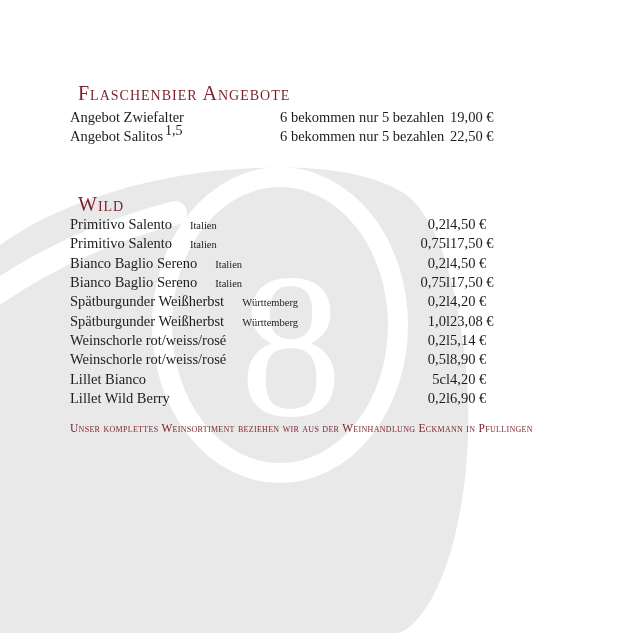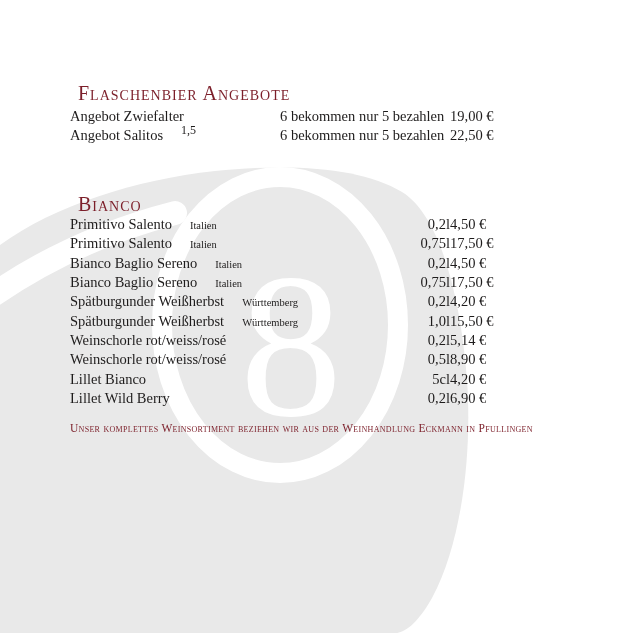--- a/index.html
+++ b/index.html
@@ -27,21 +27,21 @@
     display:flex; align-items:baseline;
     font-size:14.5px; white-space:nowrap;
   }
   .beer-name  { width:210px; }
   .beer-promo { flex:1; text-align:left; }
   .wine-name  { flex:1; }
   .size-cell  { width:36px; text-align:right; }
   .price-cell { width:70px; }
 
   .region-label { font-size:10.5px; margin-left:18px; }
-  sup.allergen  { font-size:12px; margin-left:18px; }
+  sup.allergen  { font-size:14px; margin-left:2px; }
 
   .footer-note {
     position:absolute; left:70px; top:422px; right:60px;
     font-variant:small-caps; color:#7c1f2a;
     font-size:11.5px; letter-spacing:0.3px;
     white-space:nowrap;
   }
 </style>
 </head>
 <body>
@@ -65,21 +65,21 @@
       <span class="beer-name"><span>Angebot Zwiefalter</span><sup class="allergen"></sup></span>
       <span class="beer-promo">6 bekommen nur 5 bezahlen</span>
       <span class="price-cell">19,00 €</span>
     </div>
     <div class="menu-row" style="top:123px">
       <span class="beer-name"><span>Angebot Salitos</span><sup class="allergen">1,5</sup></span>
       <span class="beer-promo">6 bekommen nur 5 bezahlen</span>
       <span class="price-cell">22,50 €</span>
     </div>
 
-    <h2 class="section-title" id="wine-title">Bianco</h2>
+    <h2 class="section-title" id="wine-title">Wild</h2>
 
     <div class="menu-row" style="top:216px">
       <span class="wine-name"><span>Primitivo Salento</span><span class="region-label">Italien</span></span>
       <span class="size-cell">0,2l</span>
       <span class="price-cell">4,50 €</span>
     </div>
     <div class="menu-row" style="top:235px">
       <span class="wine-name"><span>Primitivo Salento</span><span class="region-label">Italien</span></span>
       <span class="size-cell">0,75l</span>
       <span class="price-cell">17,50 €</span>
@@ -95,21 +95,21 @@
       <span class="price-cell">17,50 €</span>
     </div>
     <div class="menu-row" style="top:293px">
       <span class="wine-name"><span>Spätburgunder Weißherbst</span><span class="region-label">Württemberg</span></span>
       <span class="size-cell">0,2l</span>
       <span class="price-cell">4,20 €</span>
     </div>
     <div class="menu-row" style="top:313px">
       <span class="wine-name"><span>Spätburgunder Weißherbst</span><span class="region-label">Württemberg</span></span>
       <span class="size-cell">1,0l</span>
-      <span class="price-cell">15,50 €</span>
+      <span class="price-cell">23,08 €</span>
     </div>
     <div class="menu-row" style="top:332px">
       <span class="wine-name"><span>Weinschorle rot/weiss/rosé</span><span class="region-label"></span></span>
       <span class="size-cell">0,2l</span>
       <span class="price-cell">5,14 €</span>
     </div>
     <div class="menu-row" style="top:351px">
       <span class="wine-name"><span>Weinschorle rot/weiss/rosé</span><span class="region-label"></span></span>
       <span class="size-cell">0,5l</span>
       <span class="price-cell">8,90 €</span>

